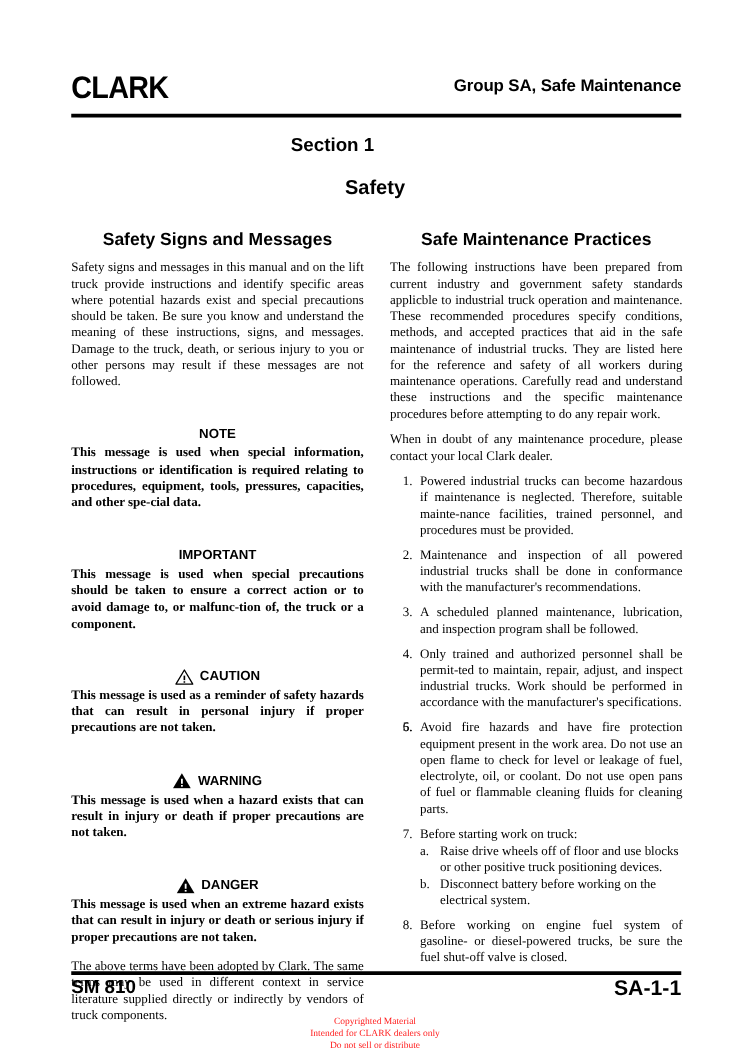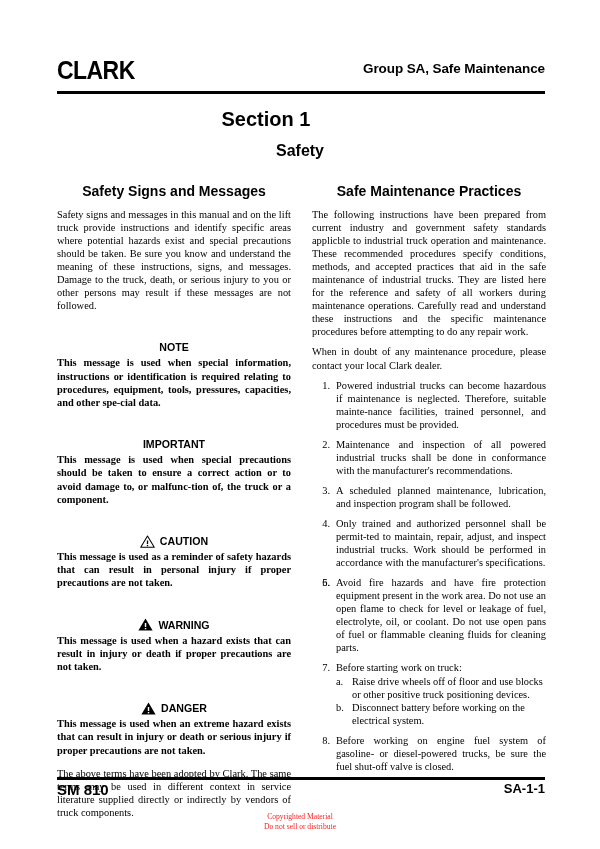--- a/index.html
+++ b/index.html
@@ -58,21 +58,21 @@
 
   
   .section-title {
     position: absolute;
     left: 0;
     top: 108px;
     width: 532px;
     text-align: center;
     font-family: "Liberation Sans", sans-serif;
     font-weight: bold;
-    font-size: 20px;
+    font-size: 15px;
   }
   .doc-title {
     position: absolute;
     left: 0;
     top: 142px;
     width: 600px;
     text-align: center;
     font-family: "Liberation Sans", sans-serif;
     font-weight: bold;
     font-size: 16px;
@@ -194,21 +194,21 @@
     font-family: "Liberation Sans", sans-serif;
     font-weight: bold;
     font-size: 15px;
   }
   .footer-right {
     position: absolute;
     right: 55px;
     top: 781px;
     font-family: "Liberation Sans", sans-serif;
     font-weight: bold;
-    font-size: 13px;
+    font-size: 17px;
   }
   .copyright {
     position: absolute;
     left: 0;
     top: 812px;
     width: 600px;
     text-align: center;
     font-family: "Liberation Serif", serif;
     font-size: 7.6px;
     line-height: 9.6px;
@@ -341,16 +341,17 @@
       </li>
     </ol>
   </div>
 
   <div class="footer-rule"></div>
   <div class="footer-left">SM 810</div>
   <div class="footer-right">SA-1-1</div>
 
   <div class="copyright">
     <div>Copyrighted Material</div>
+    <div>Intended for CLARK dealers only</div>
     <div>Do not sell or distribute</div>
   </div>
 
 </div>
 
 </body></html>

